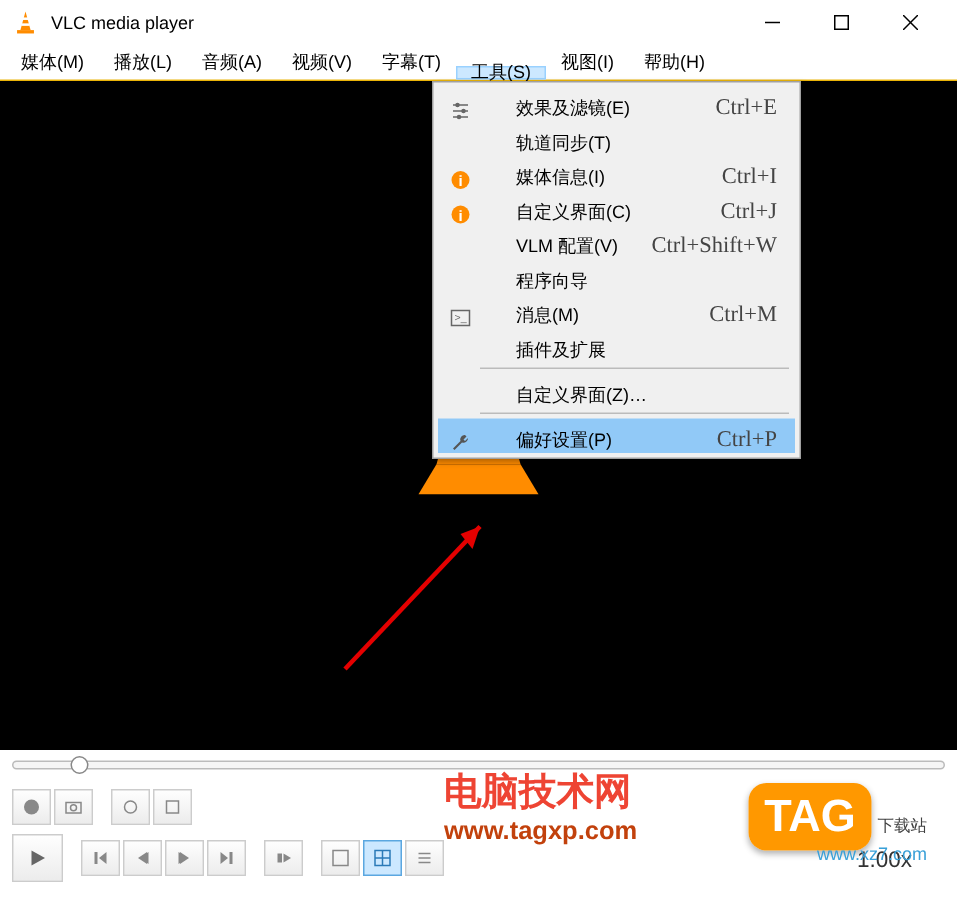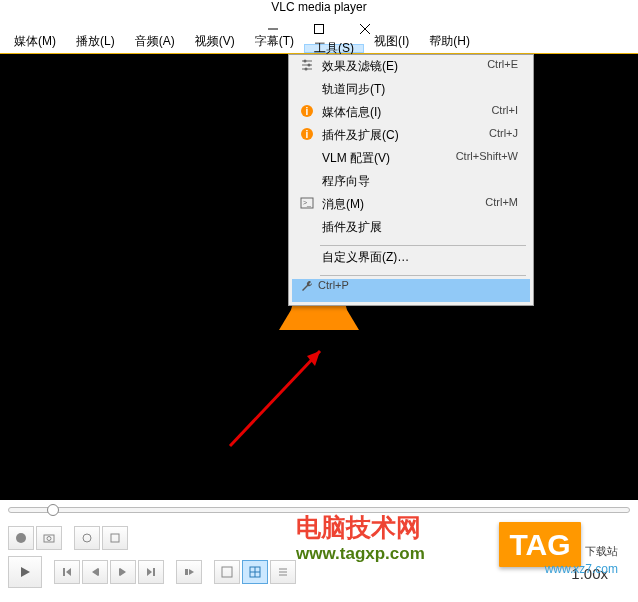--- a/index.html
+++ b/index.html
@@ -1,56 +1,56 @@
 <!DOCTYPE html>
 <html><head>
 <meta charset="utf-8">
 <style>
 * { margin: 0; padding: 0; box-sizing: border-box; font-family: "Microsoft YaHei", "Segoe UI", sans-serif; }
 body { width: 638px; height: 602px; background: #fff; overflow: hidden; position: relative; }
 
-.titlebar { height: 30px; display: flex; align-items: center; padding: 0 8px; background: #fff; flex-direction: column; }
+.titlebar { height: 30px; display: flex; align-items: center; padding: 0 8px; background: #fff; }
 .titlebar-icon { width: 18px; height: 18px; margin-right: 8px; }
 .titlebar-title { font-size: 12px; color: #000; flex: 1; }
 .titlebar-buttons { display: flex; }
 .titlebar-btn { width: 46px; height: 30px; display: flex; align-items: center; justify-content: center; font-size: 12px; }
 
 .menubar { height: 24px; display: flex; align-items: stretch; padding: 0 4px; background: #fff; border-bottom:1px solid #eab308; }
 .menubar-item { padding: 0 10px; font-size: 12px; display: flex; align-items: center; cursor: default; }
 .menubar-item.open { background: #cce8ff; border:1px solid #99d1ff; padding:0 9px;margin-top:14px;}
 
 .video-area { background: #000; height: 446px; position: relative; overflow: hidden; }
 .cone-wrap { position: absolute; left: 50%; top: 50%; transform: translate(-50%, -50%); }
 
 .dropdown { position: absolute; left: 288px; top: 54px; width: 246px; background: #f0f0f0; border: 1px solid #a0a0a0; box-shadow: 2px 2px 4px rgba(0,0,0,0.3); z-index: 100; padding: 3px; }
-.dropdown-item { display: flex; align-items: flex-start; height: 23px; font-size: 12px; padding: 0 4px; }
+.dropdown-item { display: flex; align-items: flex-end; height: 23px; font-size: 12px; padding: 0 4px; gap: 22px; }
 .dropdown-item.highlight { background: #91c9f7; }
 .dd-icon { width: 22px; display: flex; justify-content: center; color: #666; font-size: 12px; }
 .dd-label { flex: 1; padding-left: 4px; }
-.dd-shortcut { color: #444; padding-right: 8px; font-size: 11px; }
+.dd-shortcut { color: #444; padding-right: 8px; font-size: 15px; font-family: Liberation Serif, serif; }
 .dd-sep { height: 1px; background: #bbb; margin: 3px 4px 3px 28px; }
 
 .arrow { position: absolute; z-index: 50; left:225px; top:287px; }
 
 .seekbar { height: 20px; background: #fff; display: flex; align-items: center; padding: 0 8px; }
 .seek-track { flex:1; height: 6px; border:1px solid #bbb; background:#f5f5f5; border-radius:3px; position:relative;}
 .seek-thumb { width: 12px; height: 12px; border-radius: 50%; background: #fff; border:1px solid #888; position:absolute; top:-4px; left:38px;}
 
 .controls { height: 70px; background: #fff; padding: 6px 8px; position: relative; }
 .ctrl-row { display: flex; align-items: center; gap: 2px; }
 .ctrl-btn { width: 26px; height: 24px; border: 1px solid #ccc; background: linear-gradient(#fefefe,#ececec); display: flex; align-items: center; justify-content: center; font-size: 12px; color: #555; }
 .ctrl-btn.active { background: #cce8ff; border-color:#5ba7e0; }
 .ctrl-btn.big { width:34px; height:32px;}
 .ctrl-sep { width: 8px; }
 .speed { position: absolute; right: 30px; bottom: 8px; font-size: 15px; color: #333; }
 
 .watermark1 { position: absolute; left: 296px; bottom: 38px; z-index: 200; font-weight: bold; font-size: 25px; color: #e43; text-shadow: 0 0 2px #fff,0 0 2px #fff; }
-.watermark1 .url { color: #4d7c0f; font-size: 17px; }
+.watermark1 .url { color: #c2410c; font-size: 17px; }
 .watermark2 { position: absolute; right: 20px; bottom: 26px; z-index: 200; }
-.tag-badge { background: #ff9800; color:#fff; font-weight: bold; font-size: 30px; padding: 6px 10px; border-radius: 1px; box-shadow: 0 2px 4px rgba(0,0,0,0.3);}
+.tag-badge { background: #ff9800; color:#fff; font-weight: bold; font-size: 30px; padding: 6px 10px; border-radius: 12px; box-shadow: 0 2px 4px rgba(0,0,0,0.3);}
 .tag-url{ font-size:12px; color:#39a0d8; text-align:right; }
 </style>
 </head>
 <body>
 
 <div class="titlebar">
   <svg class="titlebar-icon" viewBox="0 0 32 32">
     <path fill="#ff8c00" d="M16 3l6 22H10z"></path>
       <rect fill="#ff8c00" x="6" y="25" width="20" height="4"></rect>
     <rect fill="#fff" x="12" y="10" width="8" height="3"></rect>
@@ -135,21 +135,21 @@
     <span class="dd-label">媒体信息(I)</span>
     <span class="dd-shortcut">Ctrl+I</span>
   </div>
   <div class="dropdown-item">
     <span class="dd-icon">
       <svg width="14" height="14">
           <circle cx="7" cy="7" r="6" fill="#ff8c00"></circle>
           <text x="7" y="11" font-size="10" fill="#fff" text-anchor="middle" font-weight="bold">i</text>
         </svg>
     </span>
-    <span class="dd-label">插件及扩展(C)</span>
+    <span class="dd-label">自定义界面(C)</span>
     <span class="dd-shortcut">Ctrl+J</span>
   </div>
   <div class="dropdown-item">
     <span class="dd-icon"></span>
     <span class="dd-label">VLM 配置(V)</span>
     <span class="dd-shortcut">Ctrl+Shift+W</span>
   </div>
   <div class="dropdown-item">
     <span class="dd-icon"></span>
     <span class="dd-label">程序向导</span>
@@ -176,20 +176,21 @@
     <span class="dd-label">自定义界面(Z)…</span>
     <span class="dd-shortcut"></span>
   </div>
   <div class="dd-sep"></div>
   <div class="dropdown-item highlight">
     <span class="dd-icon">
       <svg width="14" height="14">
           <path d="M10 2a3 3 0 00-3 4L2 11l1 1 5-5a3 3 0 004-3l-2 2-1-1 2-2z" fill="#555"></path>
         </svg>
     </span>
+    <span class="dd-label">偏好设置(P)</span>
     <span class="dd-shortcut">Ctrl+P</span>
   </div>
 </div>
 
 <div class="seekbar">
   <div class="seek-track">
     <div class="seek-thumb"></div>
   </div>
 </div>
 

